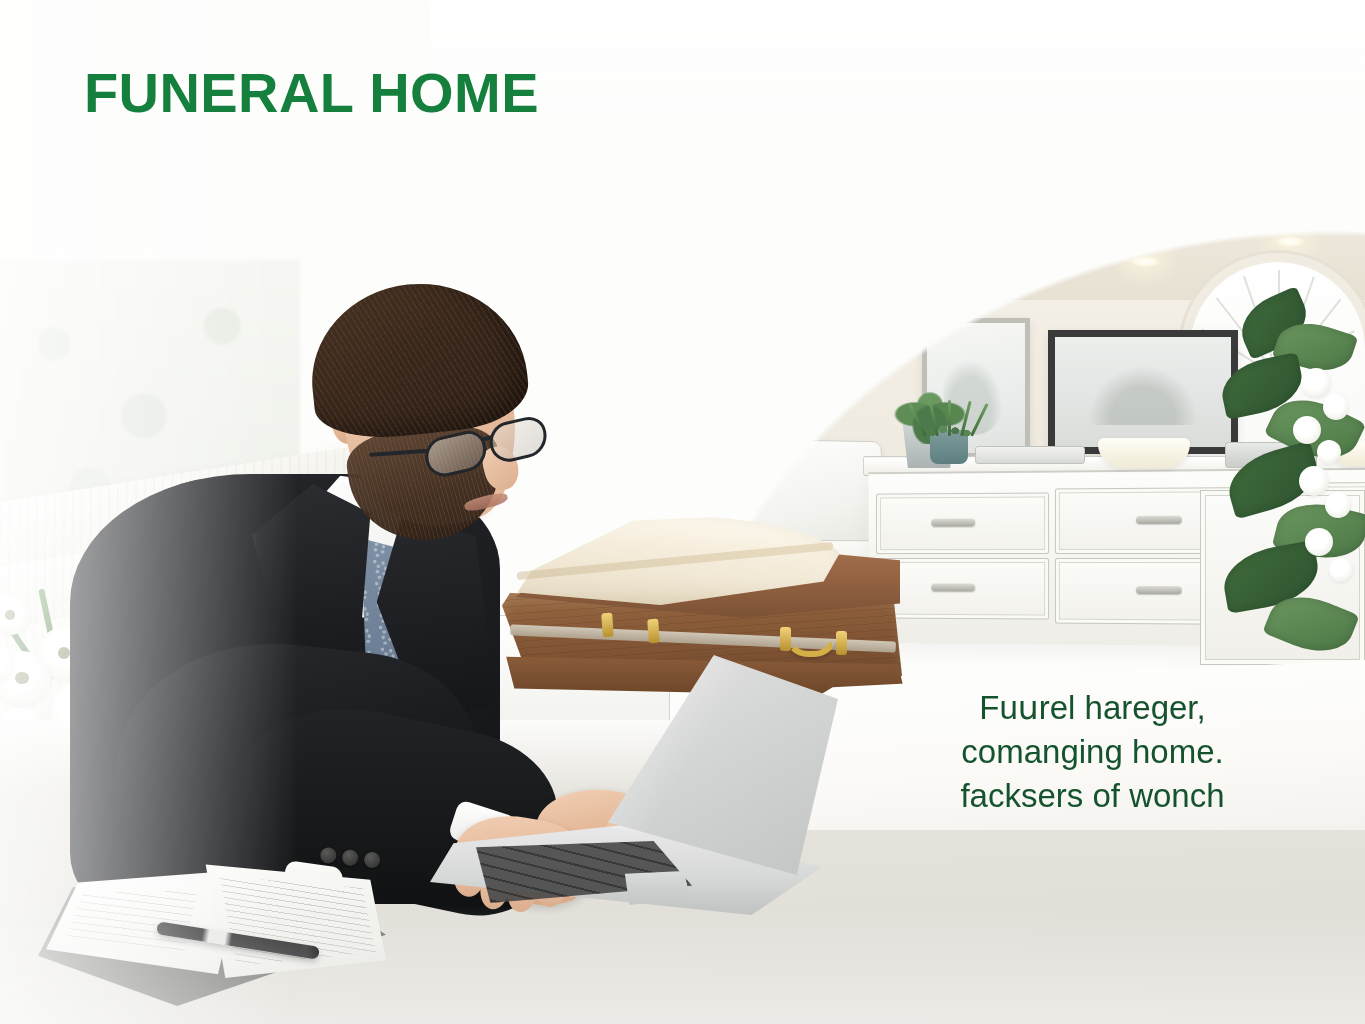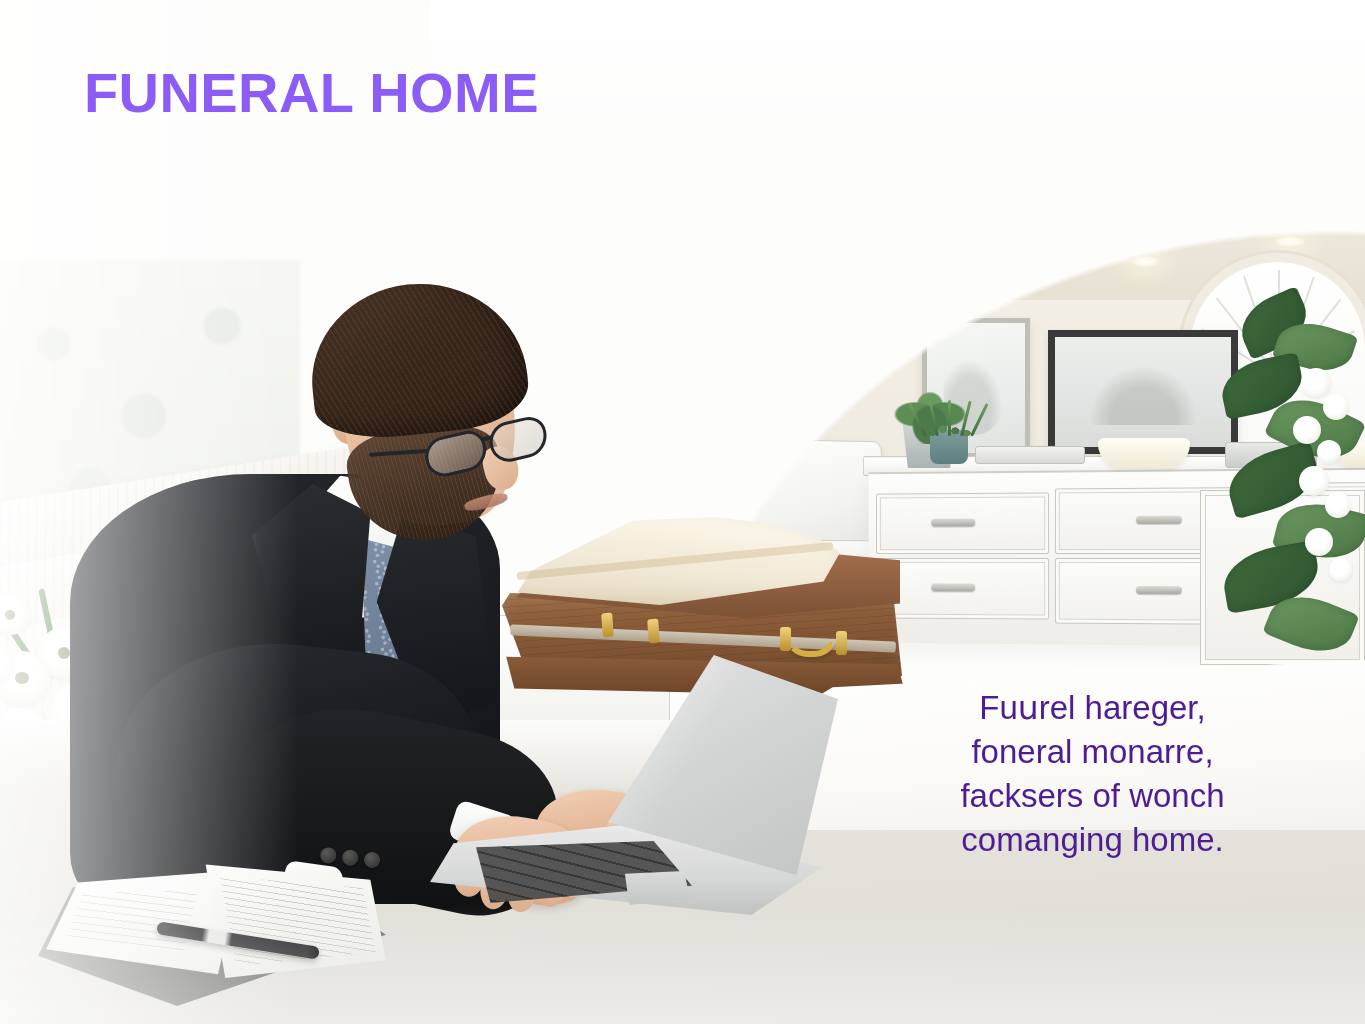--- a/index.html
+++ b/index.html
@@ -626,26 +626,26 @@
     position:absolute; left:118px; top:74px; width:164px; height:13px;
     background:linear-gradient(90deg,#2a2a2c 0%,#1c1c1e 28%,#e6e6e4 32%,#e6e6e4 42%,#1e1e20 46%,#2c2c2e 92%,#0f0f11 100%);
     border-radius:7px; transform:rotate(9deg);
     box-shadow:0 3px 6px rgba(0,0,0,.28);
   }
 
   
   .title {
     position:absolute; left:84px; top:58px; width:620px;
     font-size:56px; line-height:1.24; font-weight:700; letter-spacing:.4px;
-    color:#8b5cf6;
+    color:#15803d;
   }
   .body-copy {
     position:absolute; left:905px; top:686px; width:375px;
     font-size:33px; line-height:1.33; font-weight:400;
-    text-align:center; color:#4c1d95;
+    text-align:center; color:#14532d;
   }
 
   
   .fade-top {
     position:absolute; left:430px; top:0; width:935px; height:150px;
     background:linear-gradient(180deg, rgba(255,255,255,.92) 0%, rgba(255,255,255,0) 100%);
     pointer-events:none;
   }
   .fade-left {
     position:absolute; left:0; top:0; width:300px; height:1024px;
@@ -908,18 +908,17 @@
 
   <div class="fade-left"></div>
   <div class="fade-bottom"></div>
 
   <h1 class="title">
     <span>FUNERAL HOME</span><br>
   </h1>
 
   <div class="body-copy">
     <div>Fuսrel hareger,</div>
-    <div>foneral monarre,</div>
+    <div>comanging home.</div>
     <div>facksers of wᴏnch</div>
-    <div>comanging home.</div>
   </div>
 
 </div>
 
 </body></html>

